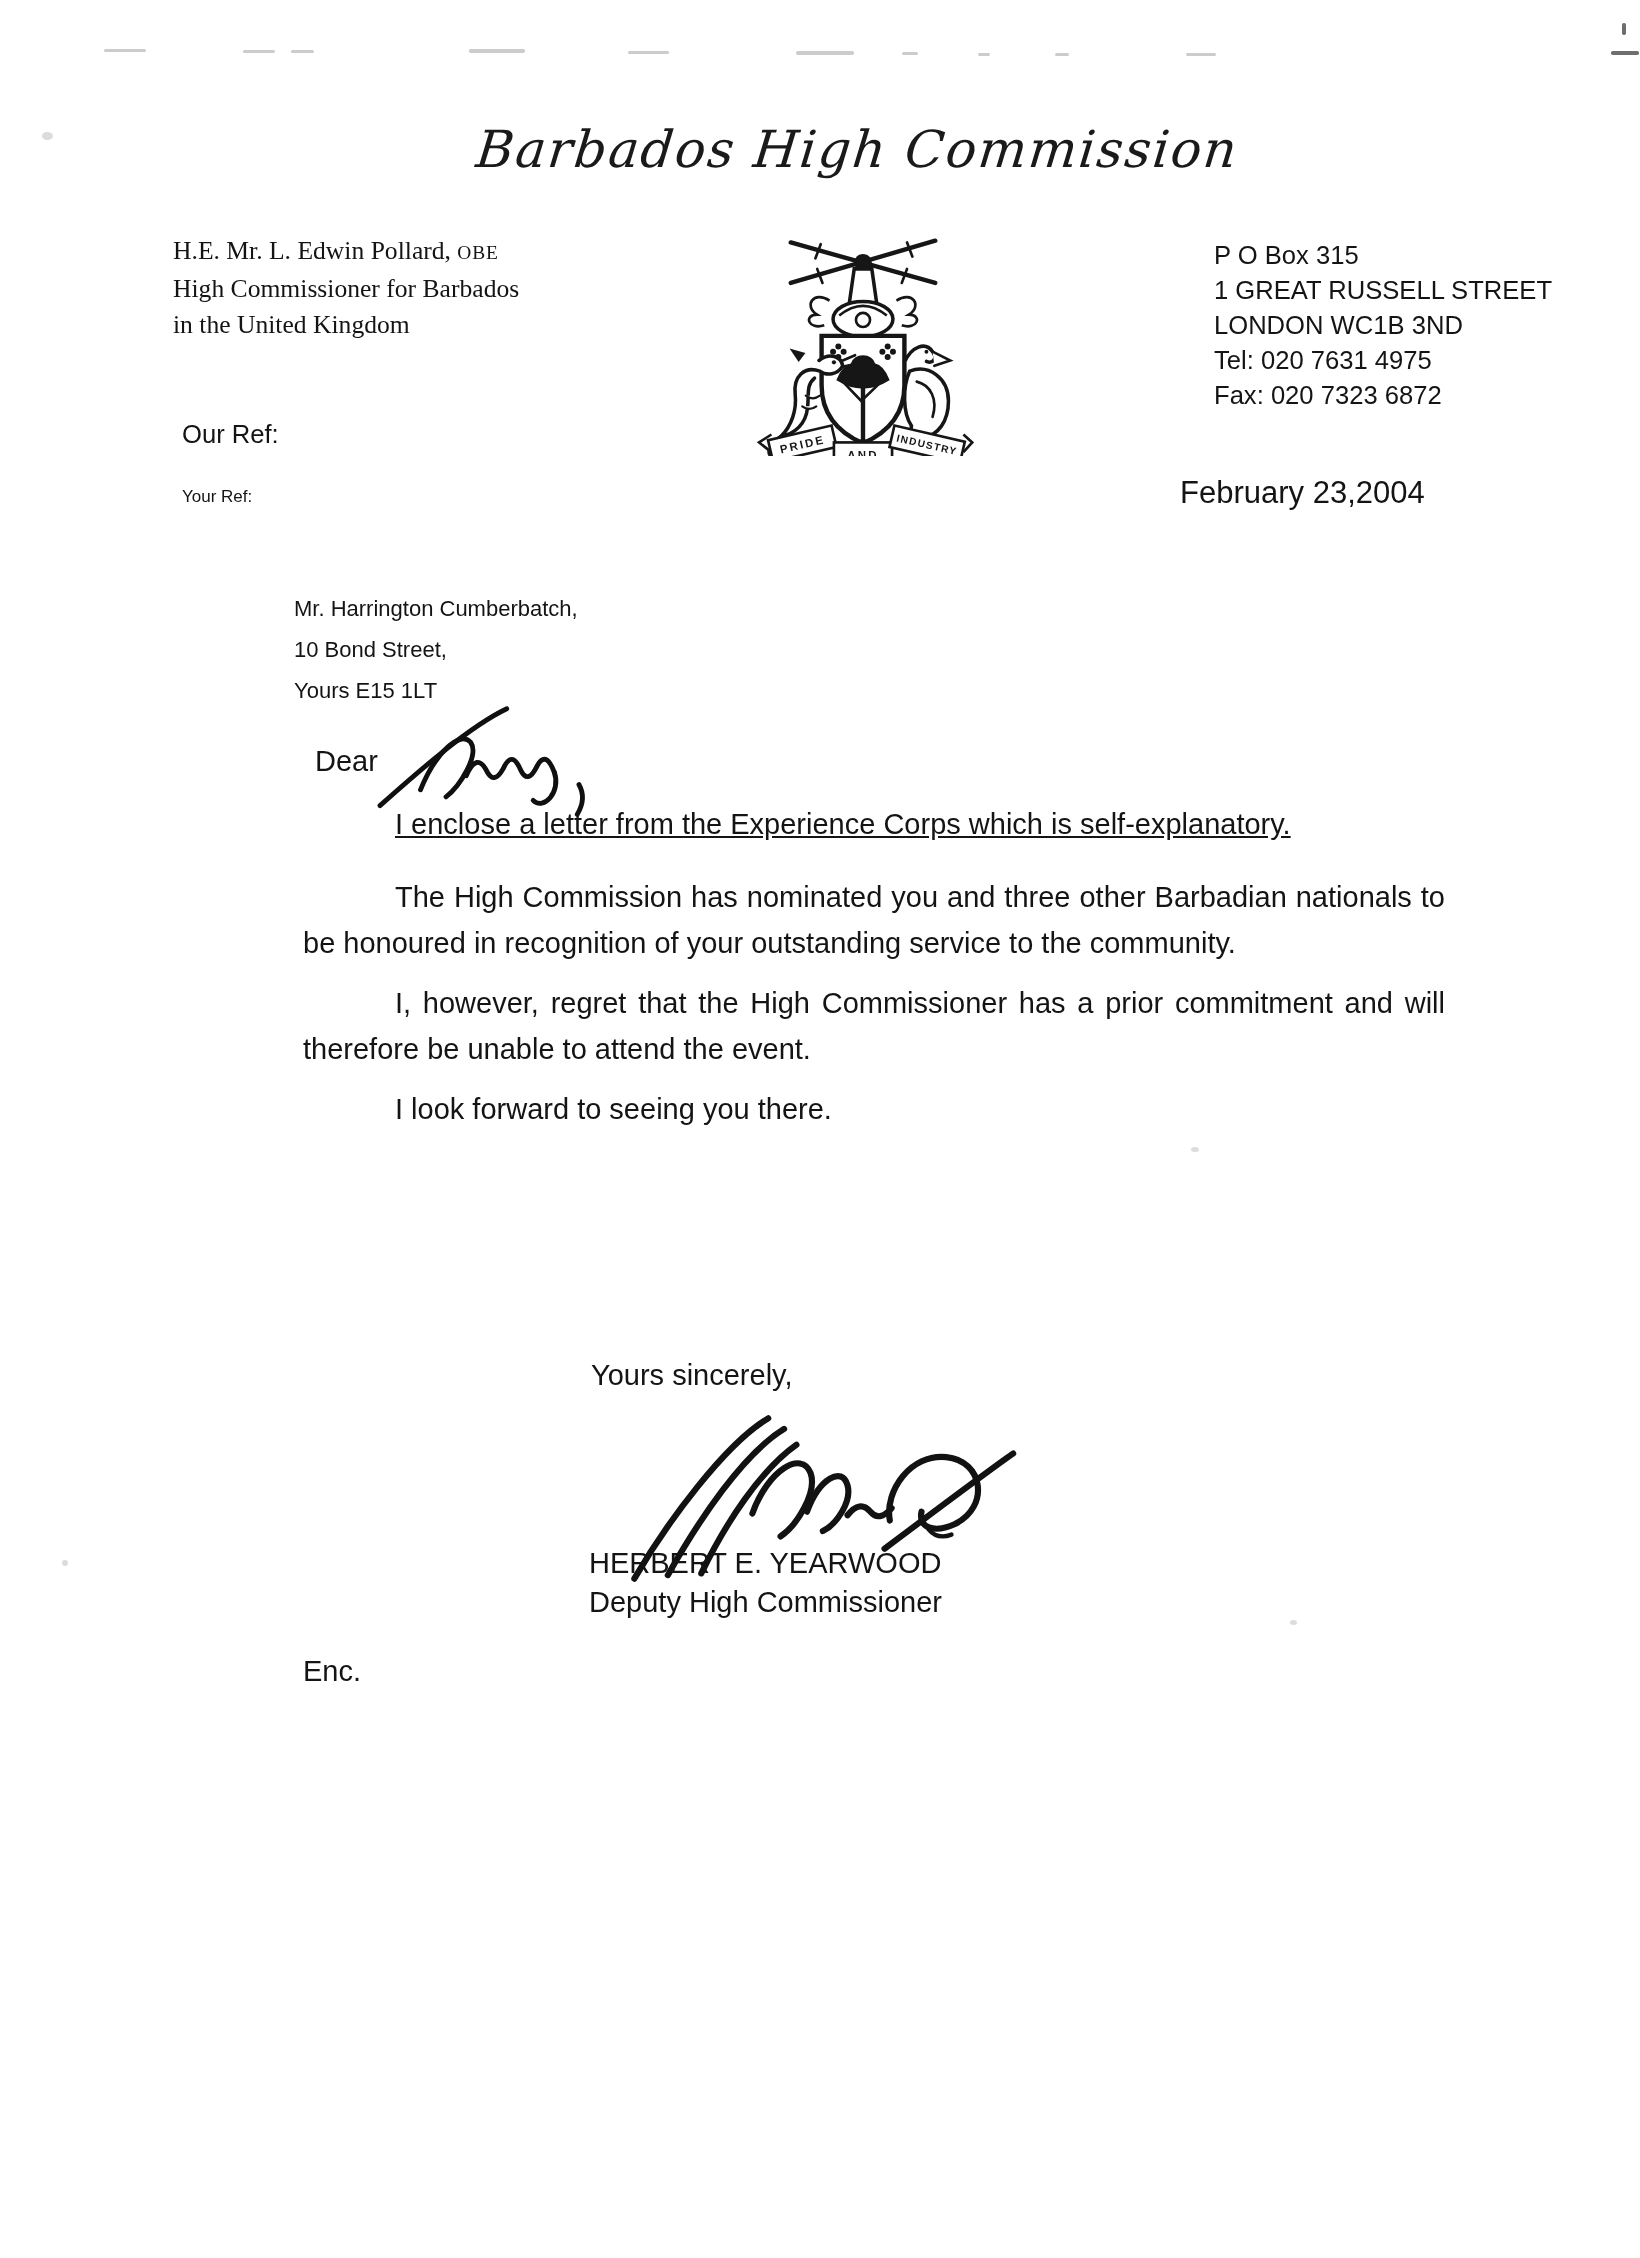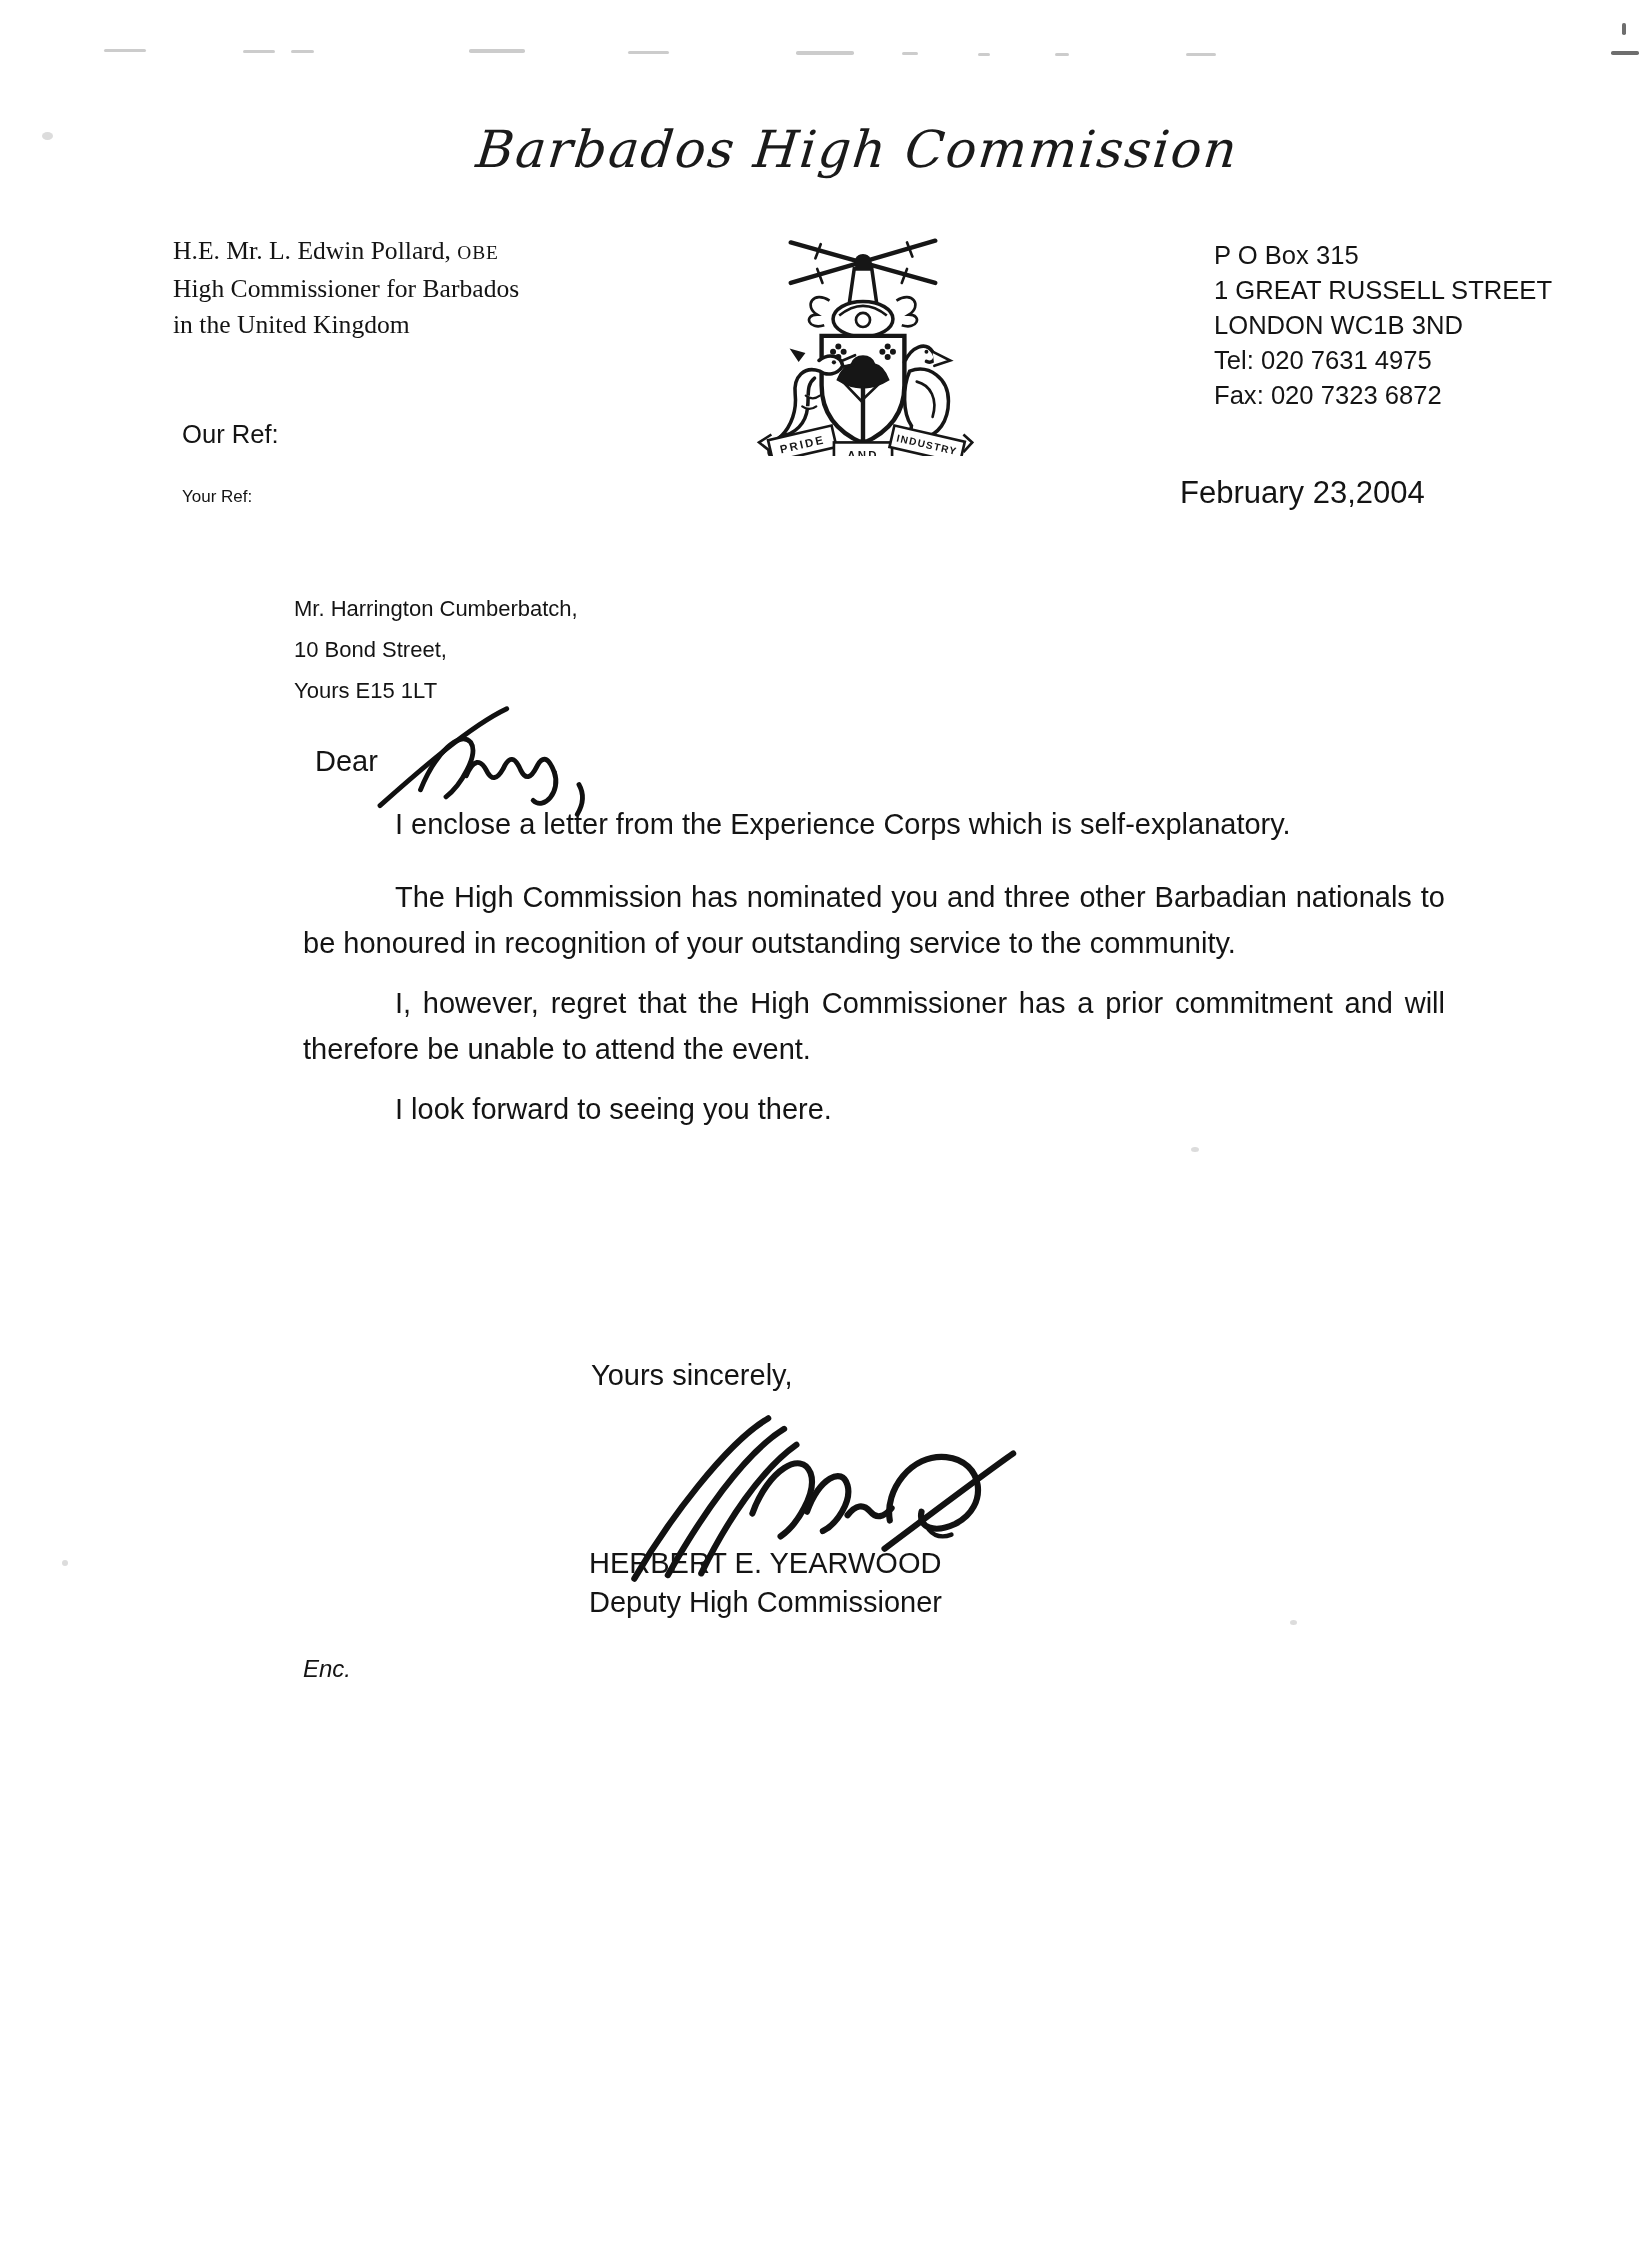--- a/index.html
+++ b/index.html
@@ -17,26 +17,26 @@
   .obe-suffix{font-size:19.4px;letter-spacing:0.9px;}
   .address-block{position:absolute;left:1214px;top:238px;font-size:25.6px;line-height:35px;}
   .ref-our{position:absolute;left:182px;top:420px;font-size:25.6px;}
   .ref-your{position:absolute;left:182px;top:487px;font-size:17px;text-align:right;}
   .date-line{position:absolute;left:1180px;top:475px;font-size:31px;}
   .recipient-block{position:absolute;left:294px;top:588px;font-size:22px;line-height:41px;}
   .salutation{position:absolute;left:303px;top:745px;font-size:29px;margin-left:12px;}
   .handwritten-name-svg{position:absolute;left:371px;top:700px;}
   .body-text{position:absolute;left:303px;top:801px;width:1142px;font-size:29px;line-height:46px;}
   .body-text p{margin:0 0 14px 0;text-indent:92px;text-align:justify;}
-  .body-text p.first-para{margin-bottom:26.5px;}
+  .body-text p.first-para{margin-bottom:26.5px;text-decoration:underline;}
   .body-text p.last-para{text-align:left;}
   .valediction{position:absolute;left:591px;top:1359px;font-size:29px;}
   .signature-svg{position:absolute;left:618px;top:1406px;}
   .signer-block{position:absolute;left:589px;top:1544px;font-size:29px;line-height:39px;}
-  .enclosure{position:absolute;left:303px;top:1655px;font-size:24px;font-style:italic;}
+  .enclosure{position:absolute;left:303px;top:1655px;font-size:29px;}
   .artifact{position:absolute;background:#9a9a9a;opacity:.5;border-radius:1.8px;}
   .artifact.dark{background:#555;opacity:.85;}
   .speck{position:absolute;background:#8c8c8c;opacity:.3;border-radius:50%;}
   .crest-svg{position:absolute;left:752px;top:228px;}
 </style>
 </head>
 <body>
 
 <div class="page">
 

